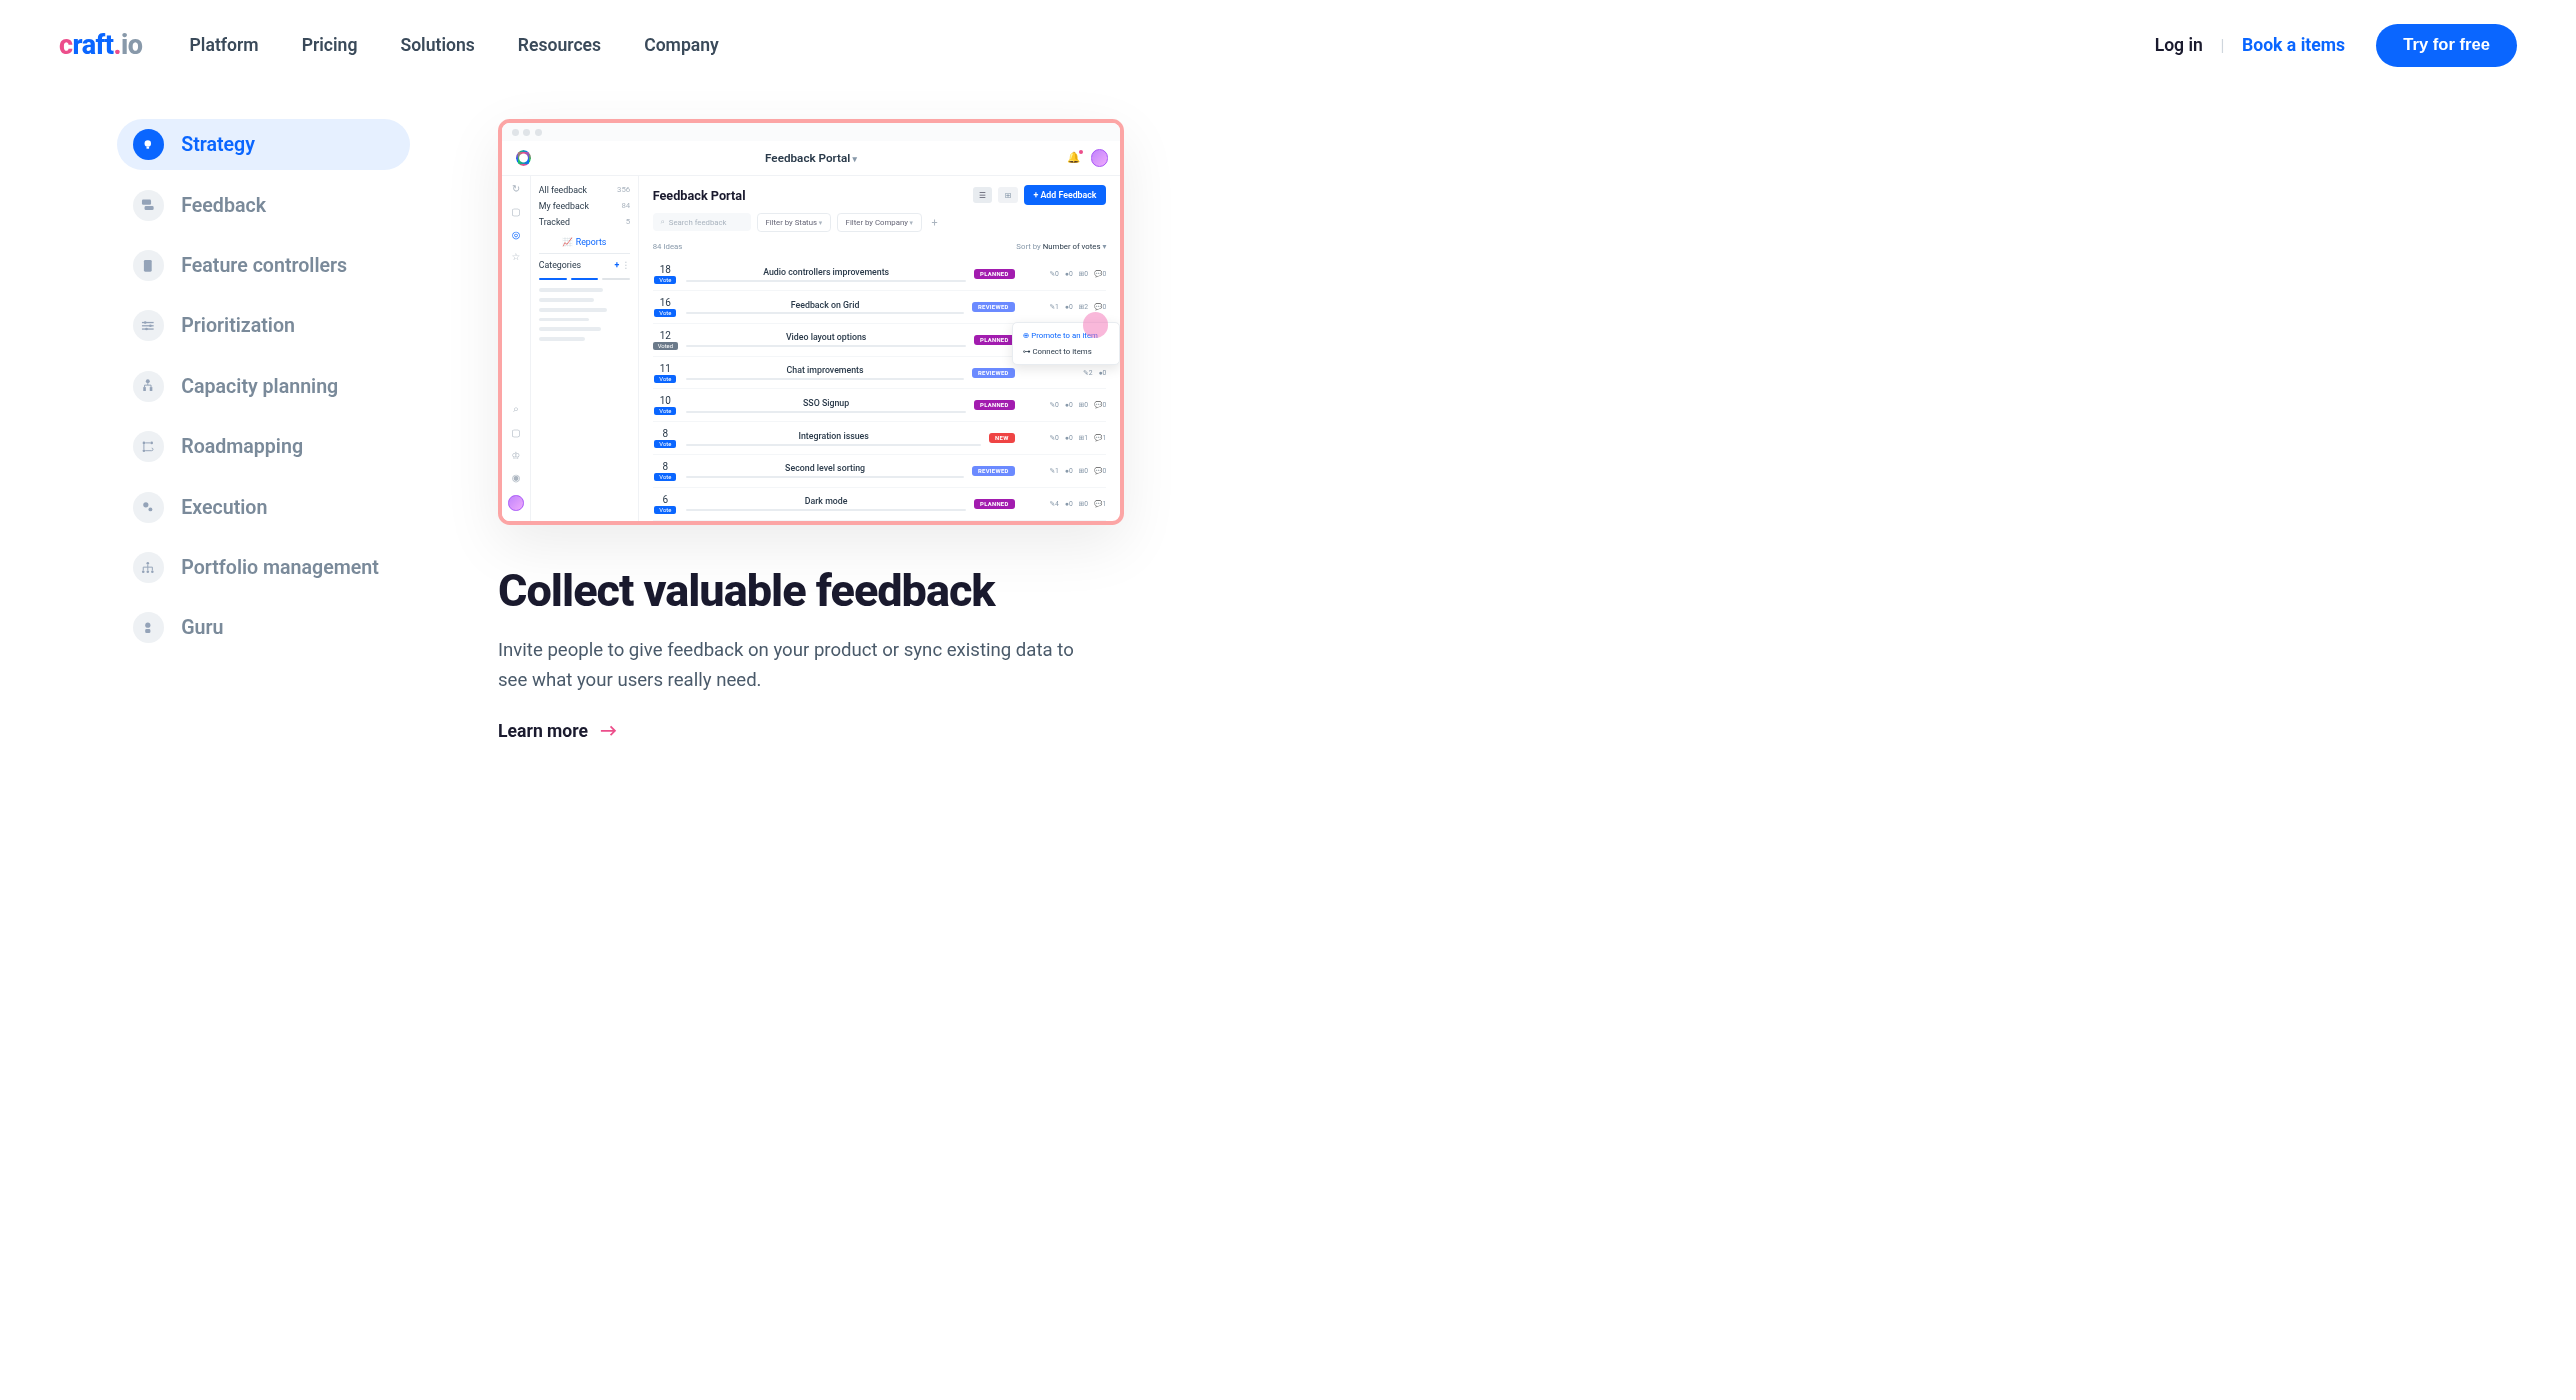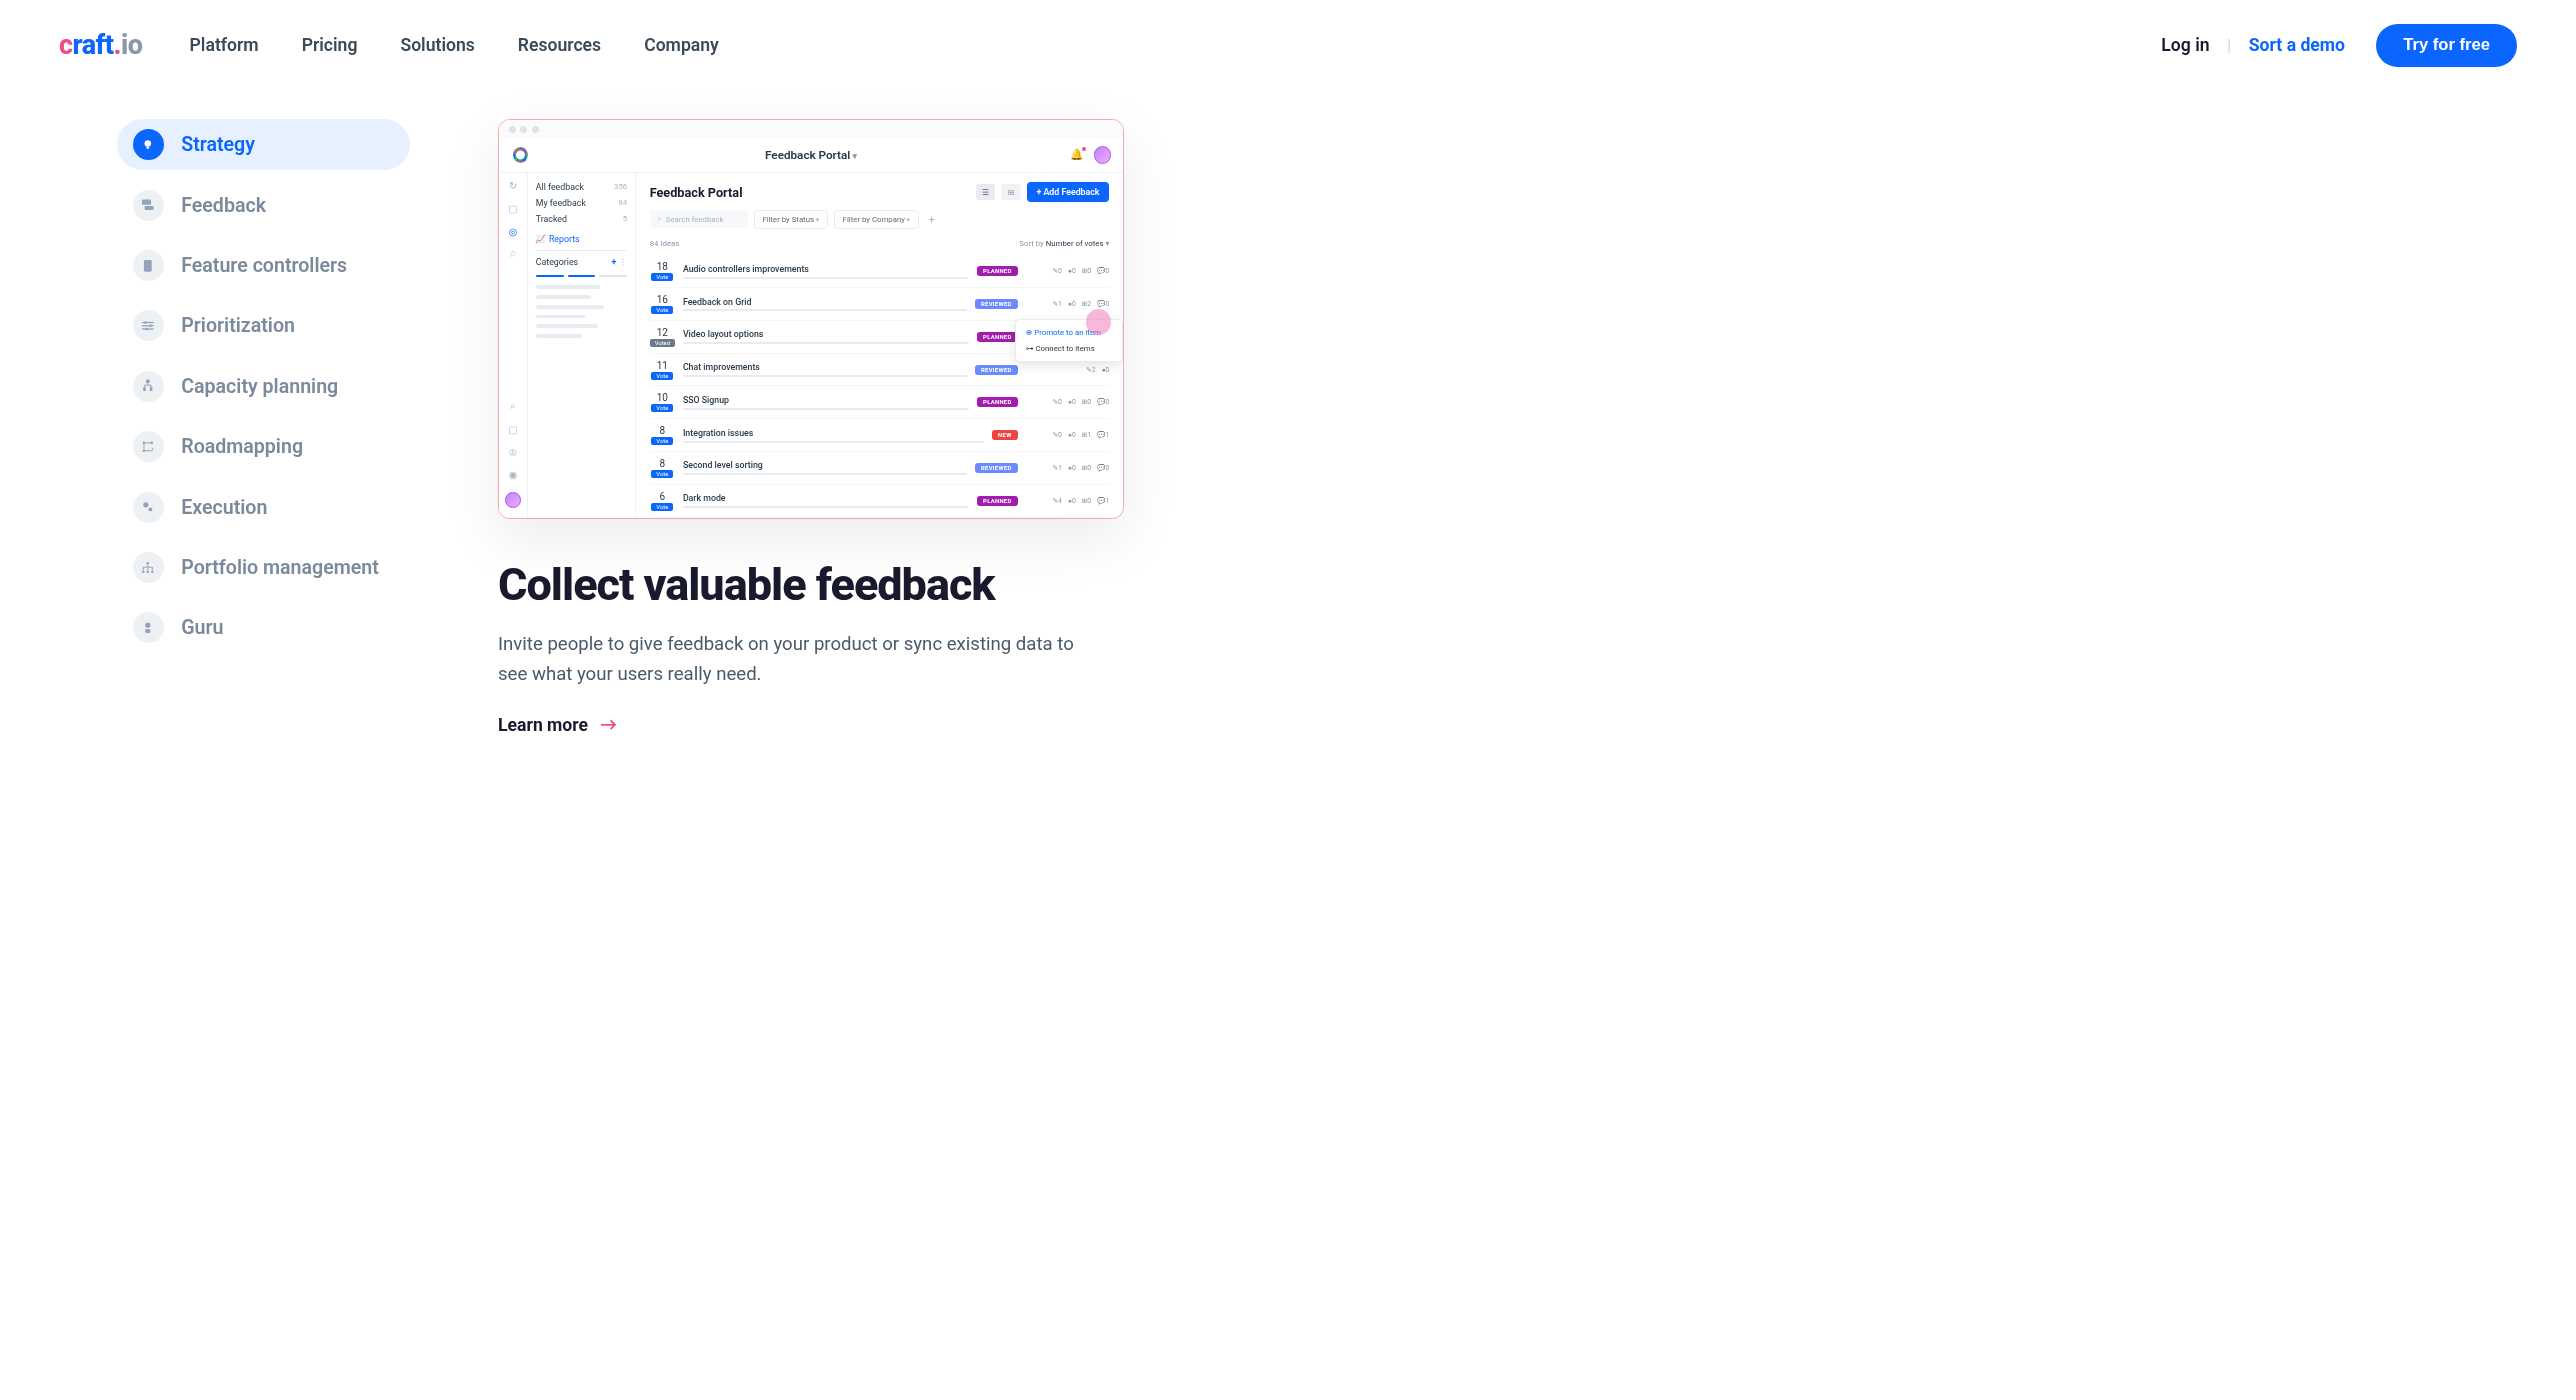--- a/index.html
+++ b/index.html
@@ -31,21 +31,21 @@
 .side-item.active .side-icon { background: #0a66ff; }
 .side-icon svg { width: 15.6px; height: 15.6px; fill: #94a3b8; }
 .side-item.active .side-icon svg { fill: #fff; }
 .side-label { font-size: 19.6px; font-weight: 600; color: #7a8a9a; }
 .side-item.active .side-label { color: #0a66ff; }
 
 
 .content { flex: 1; max-width: 704px; }
 
 
-.screenshot { width: 626px; background: #fff; border-radius: 11.7px; box-shadow: 0 19.6px 59px rgba(0,0,0,0.08); overflow: hidden; border: 1px solid #fca5a5; position: relative; }
+.screenshot { width: 626px; background: #fff; border-radius: 11.7px; box-shadow: 0 19.6px 59px rgba(0,0,0,0.08); overflow: hidden; border: 4px solid #fca5a5; position: relative; text-align: center; }
 .ss-chrome { height: 17.6px; background: #fafbfc; display: flex; align-items: center; padding-left: 9.8px; gap: 4.9px; }
 .ss-dot { width: 6.8px; height: 6.8px; border-radius: 50%; background: #e0e4e8; }
 .ss-header { display: flex; align-items: center; justify-content: center; padding: 9.8px; position: relative; border-bottom: 1px solid #f0f2f5; }
 .ss-logo { position: absolute; left: 13.7px; width: 15.6px; height: 15.6px; border-radius: 50%; border: 2px solid transparent; background: conic-gradient(#ec4e8b, #0a66ff, #22c55e, #ec4e8b); -webkit-mask: radial-gradient(circle, transparent 3.9px, black 4.9px); mask: radial-gradient(circle, transparent 3.9px, black 4.9px); }
 .ss-title { font-size: 11.7px; font-weight: 600; color: #2a3a4a; }
 .ss-title::after { content: " ▾"; font-size: 8.8px; color: #8899aa; }
 .ss-hdr-right { position: absolute; right: 11.7px; display: flex; gap: 9.8px; align-items: center; }
 .ss-bell { font-size: 10.8px; color: #222; position: relative; }
 .ss-bell::after { content:""; position:absolute; top:-1px; right:-2px; width:3.9px; height:3.9px; background:#ec4e8b; border-radius:50%; }
 .ss-avatar { width: 17.6px; height: 17.6px; border-radius: 50%; background: linear-gradient(135deg,#c084fc,#f0abfc); border: 1px solid #a855f7; }
@@ -123,21 +123,21 @@
   <div class="nav-links">
     <span class="nav-link">Platform</span>
     <span class="nav-link">Pricing</span>
     <span class="nav-link">Solutions</span>
     <span class="nav-link">Resources</span>
     <span class="nav-link">Company</span>
   </div>
   <div class="nav-right">
     <span class="nav-login">Log in</span>
     <span class="nav-sep">|</span>
-    <span class="nav-book">Sort a demo</span>
+    <span class="nav-book">Book a items</span>
     <button class="btn-try">Try for free</button>
   </div>
 </div>
 
 <div class="page">
 
   <div class="side-list">
     <div class="side-item active">
       <span class="side-icon">
           <svg viewBox="0 0 24 24">

